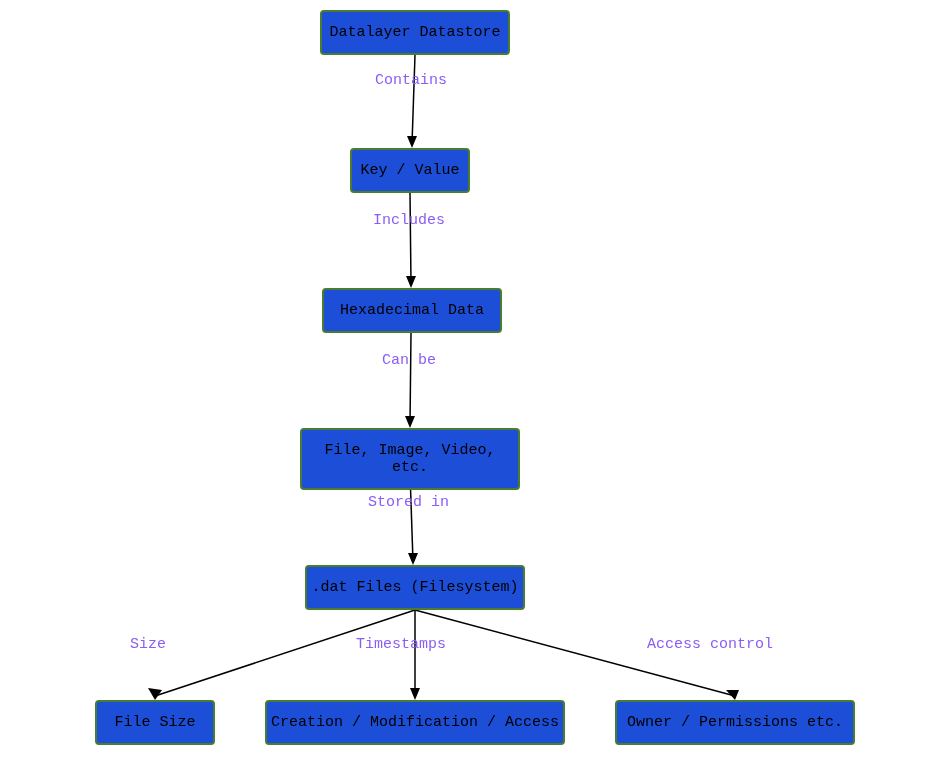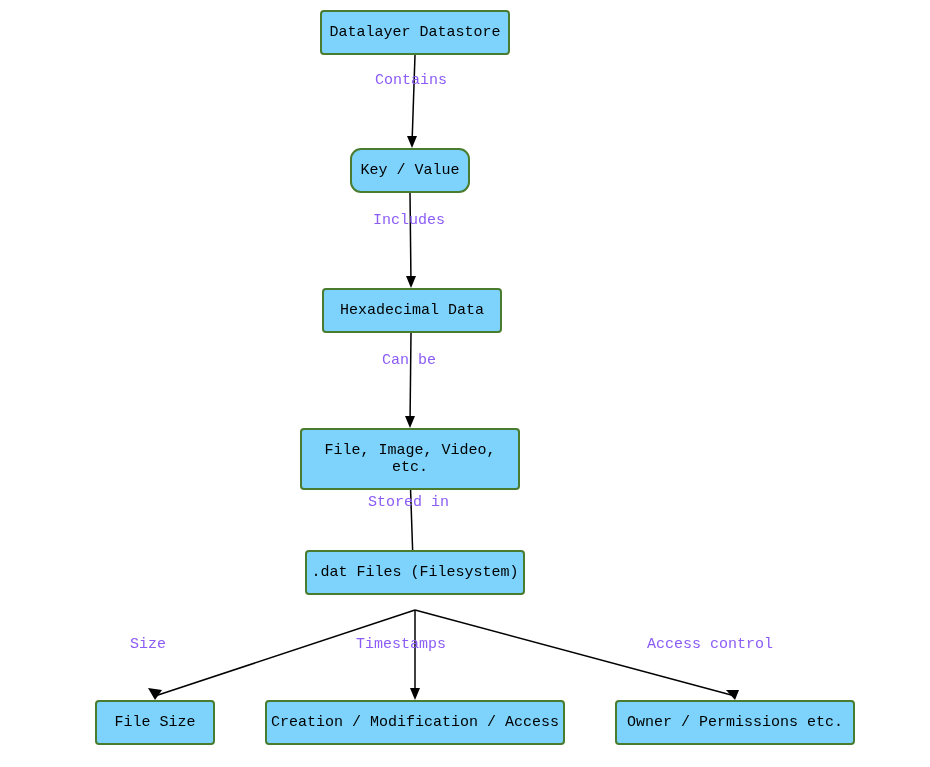--- a/index.html
+++ b/index.html
@@ -18,21 +18,21 @@
     }
     svg#lines {
       position: absolute;
       top: 0; left: 0;
       width: 930px;
       height: 767px;
       pointer-events: none;
     }
     .node {
       position: absolute;
-      background: #7dd3fc;
+      background: #1d4ed8;
       border: 2px solid #4a7c2f;
       border-radius: 4px;
       display: flex;
       align-items: center;
       justify-content: center;
       text-align: center;
       font-size: 15px;
       font-family: 'Courier New', monospace;
       color: #000;
     }
@@ -69,33 +69,33 @@
     <polygon points="415,700 410,688 420,688" fill="#000"></polygon>
 
     <line x1="415" y1="610" x2="735" y2="696" stroke="#000" stroke-width="1.5"></line>
     <polygon points="735,700 726,690 739,690" fill="#000"></polygon>
   </svg>
 
   <div class="node" style="left:320px; top:10px; width:190px; height:45px;">
     <span>Datalayer Datastore</span>
   </div>
 
-  <div class="node" style="left:350px; top:148px; width:120px; height:45px;border-radius:11px;">
+  <div class="node" style="left:350px; top:148px; width:120px; height:45px;">
     <span>Key / Value</span>
   </div>
 
   <div class="node" style="left:322px; top:288px; width:180px; height:45px;">
     <span>Hexadecimal Data</span>
   </div>
 
   <div class="node" style="left:300px; top:428px; width:220px; height:62px;">
     <span>File, Image, Video, etc.</span>
   </div>
 
-  <div class="node" style="left:305px; top:550px; width:220px; height:45px;">
+  <div class="node" style="left:305px; top:565px; width:220px; height:45px;">
     <span>.dat Files (Filesystem)</span>
   </div>
 
   <div class="node" style="left:95px; top:700px; width:120px; height:45px;">
     <span>File Size</span>
   </div>
 
   <div class="node" style="left:265px; top:700px; width:300px; height:45px;">
     <span>Creation / Modification / Access</span>
   </div>

